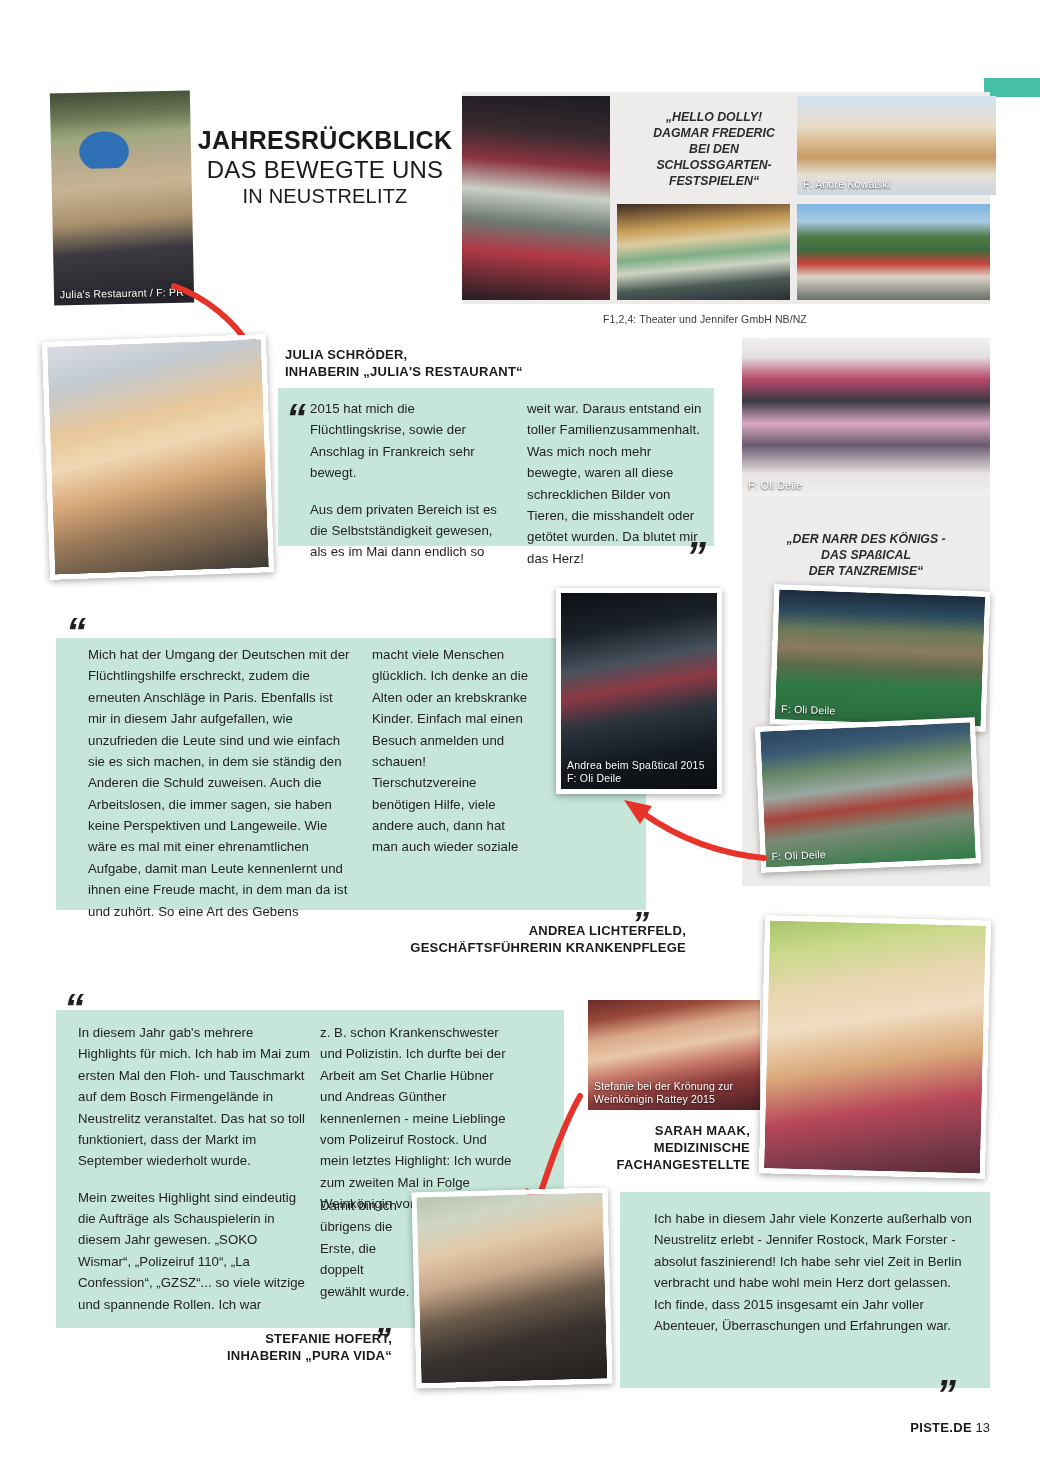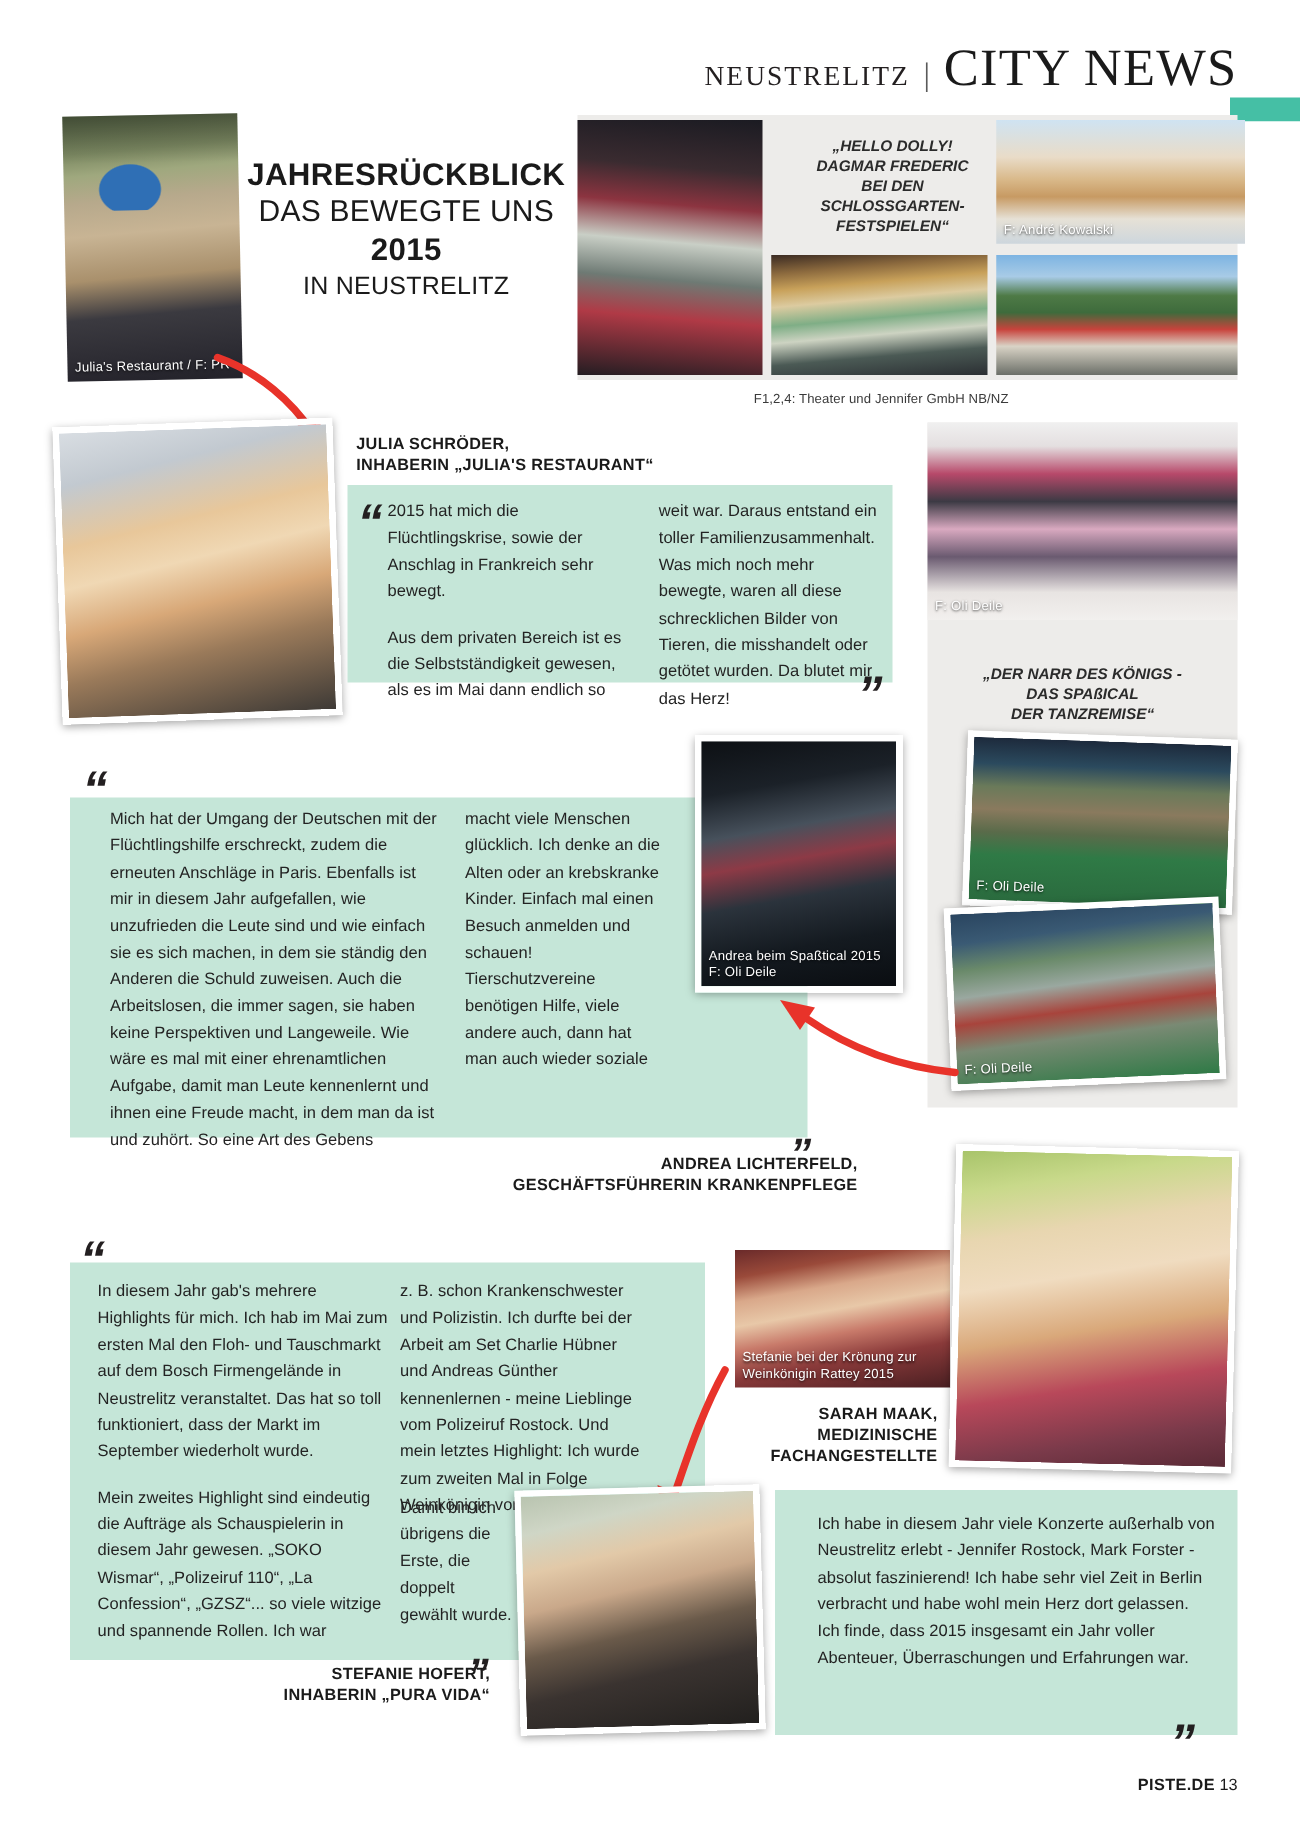--- a/index.html
+++ b/index.html
@@ -135,36 +135,30 @@
   
   .footer { position:absolute; right:50px; bottom:36px; font-size:13px; color:#1a1a1a; }
   .footer b { font-weight:700; letter-spacing:.3px; }
 </style>
 </head>
 <body>
 
 <div class="page">
 
   <div class="masthead">
-    <div class="mast-inner">
-      <span class="mast-city">NEUSTRELITZ</span>
-      <span class="mast-bar-sep">|</span>
-      <span class="mast-title">CITY NEWS</span>
-    </div>
     <div class="mast-accent"></div>
   </div>
 
   <div class="ph p-julia-rest" style="left:52px; top:92px; width:140px; height:212px; transform:rotate(-1.2deg);">
     <span class="cap">Julia's Restaurant / F: PR</span>
   </div>
 
   <div class="titleblock">
     <div class="t-l1">JAHRESRÜCKBLICK</div>
     <div class="t-l2">DAS BEWEGTE UNS</div>
-    <div class="t-l3">2015</div>
     <div class="t-l4">IN NEUSTRELITZ</div>
   </div>
 
   <div class="greypanel" style="left:462px; top:92px; width:528px; height:212px;"></div>
 
   <div class="ph p-theater1" style="left:462px; top:96px; width:148px; height:204px;"></div>
 
   <div class="cap-italic" style="left:626px; top:110px; width:176px; font-size:12.3px; white-space:pre-line;">„HELLO DOLLY!
 DAGMAR FREDERIC
 BEI DEN

